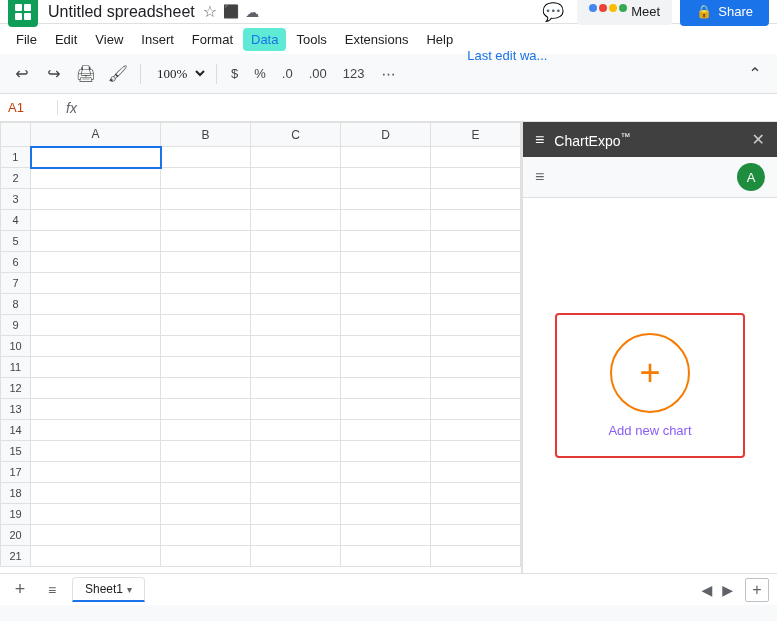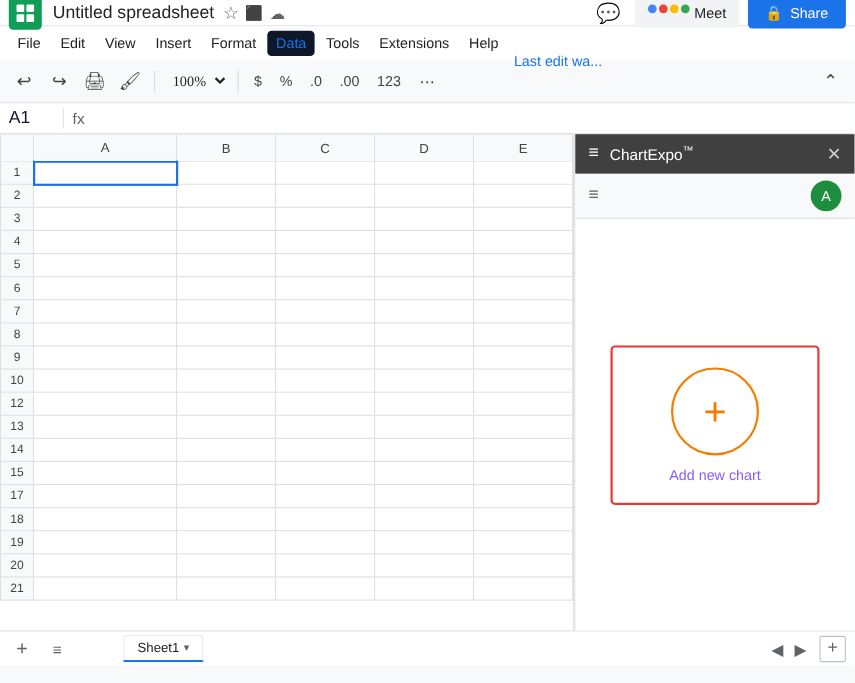--- a/index.html
+++ b/index.html
@@ -61,21 +61,21 @@
       gap: 2px;
     }
     .menu-item {
       padding: 4px 8px;
       border-radius: 4px;
       cursor: pointer;
       font-size: 13px;
       color: #202124;
       white-space: nowrap;
     }
-    .menu-item.active { background: #0f172a; color: #1a73e8; }
+    .menu-item.active { background: #5eead4; color: #1a73e8; }
     .last-edit { color: #1a73e8; text-decoration: none; font-size: 13px; margin-left: 4px; margin-top: 32px; }
 
     
     .toolbar {
       display: flex;
       align-items: center;
       height: 40px;
       background: #f8f9fa;
       border-bottom: 1px solid #e0e0e0;
       padding: 0 8px;
@@ -104,24 +104,24 @@
     .formula-bar {
       display: flex;
       align-items: center;
       height: 28px;
       background: #fff;
       border-bottom: 1px solid #e0e0e0;
       padding: 0 8px;
       gap: 8px;
     }
     .cell-ref {
-      width: 50px; font-size: 16px; color: #0f172a;
+      width: 50px; font-size: 13px; color: #c2410c;
       border-right: 1px solid #e0e0e0; padding-right: 8px;
     }
-    .fx-label { color: #5f6368; font-size: 14px; }
+    .fx-label { color: #5f6368; font-size: 14px; font-style: italic; }
     .formula-input { flex: 1; font-size: 13px; border: none; outline: none; }
 
     
     .main-content {
       display: flex;
       height: calc(621px - 40px - 30px - 40px - 28px - 32px);
       background: #fff;
     }
 
     
@@ -278,21 +278,20 @@
     .sheet-tab {
       display: flex; align-items: center; gap: 4px;
       padding: 4px 12px;
       border-radius: 4px 4px 0 0;
       border: 1px solid #e0e0e0;
       border-bottom: none;
       background: #fff;
       font-size: 12px;
       cursor: pointer;
       color: #202124;
-      margin-left: 40px;
     }
     .sheet-tab.active { background: #fff; border-bottom: 2px solid #1a73e8; }
     .sheet-dropdown { font-size: 10px; color: #5f6368; }
     .bottom-spacer { flex: 1; }
     .nav-arrows { display: flex; gap: 2px; color: #5f6368; }
     .nav-arrow { cursor: pointer; font-size: 14px; padding: 2px 4px; }
     .add-new-sheet-icon {
       width: 24px; height: 24px;
       border: 1px solid #bdc1c6;
       border-radius: 2px;
@@ -478,20 +477,28 @@
           </tr>
           <tr class="data-row">
             <td class="row-num">10</td>
             <td></td>
             <td></td>
             <td></td>
             <td></td>
             <td></td>
           </tr>
           <tr class="data-row">
+            <td class="row-num">11</td>
+            <td></td>
+            <td></td>
+            <td></td>
+            <td></td>
+            <td></td>
+          </tr>
+          <tr class="data-row">
             <td class="row-num">12</td>
             <td></td>
             <td></td>
             <td></td>
             <td></td>
             <td></td>
           </tr>
           <tr class="data-row">
             <td class="row-num">13</td>
             <td></td>

